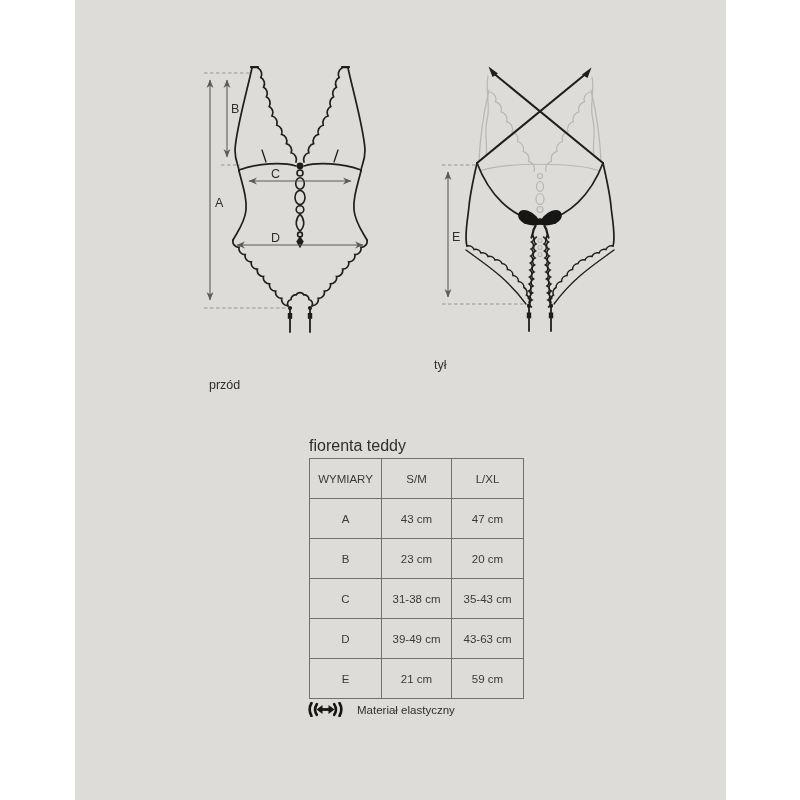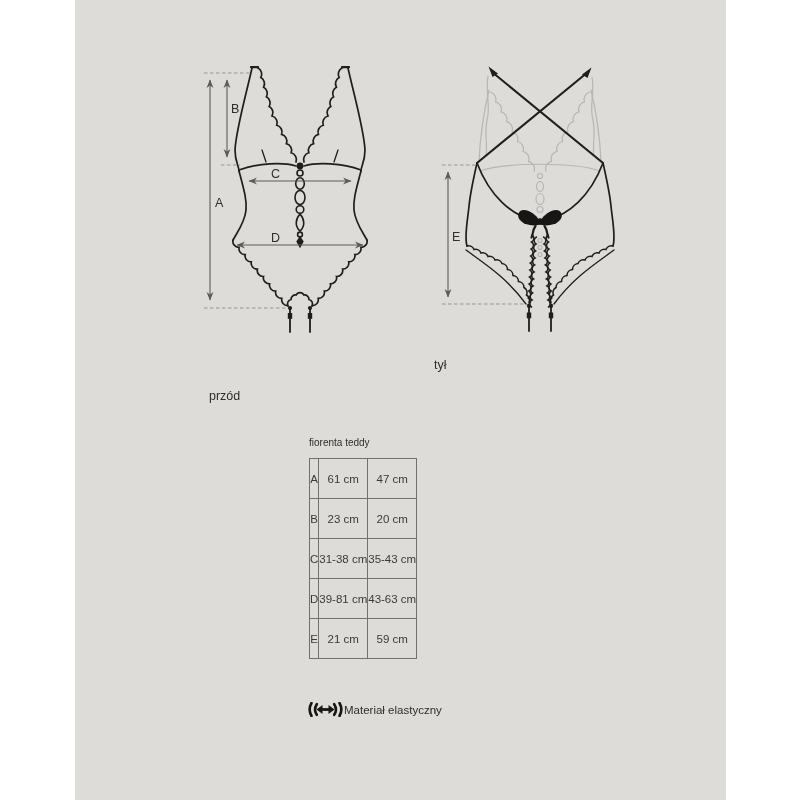--- a/index.html
+++ b/index.html
@@ -3,34 +3,34 @@
 <meta charset="utf-8">
 <style>
   html,body{margin:0;padding:0;}
   body{
     width:800px;height:800px;position:relative;background:#ffffff;
     font-family:"Liberation Sans", sans-serif;color:#2e2e2c;overflow:hidden;
   }
   .panel{position:absolute;left:75px;top:0;width:651px;height:800px;background:#dedcd9;}
   .diagram-svg{position:absolute;left:0;top:0;}
   .view-label{position:absolute;font-size:12.5px;color:#2e2e2c;}
-  #front-label{left:209px;top:389px;}
+  #front-label{left:209px;top:378px;}
   #back-label{left:434px;top:358px;}
-  .table-title{position:absolute;left:309px;top:437px;font-size:10px;color:#2e2e2c;}
+  .table-title{position:absolute;left:309px;top:437px;font-size:16px;color:#2e2e2c;}
   .size-table{
     position:absolute;left:309px;top:458px;border-collapse:collapse;table-layout:fixed;
     font-size:11.5px;color:#3a3a38;
   }
   .size-table td,.size-table th{
     border:1px solid #70706c;text-align:center;vertical-align:middle;
     height:39px;padding:0;font-weight:normal;
   }
   .size-table .c1{width:71px;} .size-table .c2{width:69px;} .size-table .c3{width:71px;}
   .material-note{
-    position:absolute;left:307px;top:702px;display:flex;align-items:center;gap:0;
+    position:absolute;left:307px;top:702px;display:flex;align-items:center;gap:13px;
   }
   .material-note .note-text{font-size:11.5px;color:#2e2e2c;}
   svg text{font-family:"Liberation Sans", sans-serif;font-size:12.5px;fill:#2e2e2c;}
 </style>
 </head>
 <body>
 
 <div class="panel"></div>
 
 <svg class="diagram-svg" width="800" height="440" viewBox="0 0 800 440">
@@ -165,38 +165,43 @@
   </g>
 </svg>
 
 <div class="view-label" id="front-label">przód</div>
 <div class="view-label" id="back-label">tył</div>
 
 <div class="table-title">fiorenta teddy</div>
 
 <table class="size-table">
   <tbody>
+      <tr>
+    <th class="c1">WYMIARY</th>
+    <th class="c2">S/M</th>
+    <th class="c3">L/XL</th>
+  </tr>
   <tr>
     <td>A</td>
-    <td>61 cm</td>
+    <td>43 cm</td>
     <td>47 cm</td>
   </tr>
   <tr>
     <td>B</td>
     <td>23 cm</td>
     <td>20 cm</td>
   </tr>
   <tr>
     <td>C</td>
     <td>31-38 cm</td>
     <td>35-43 cm</td>
   </tr>
   <tr>
     <td>D</td>
-    <td>39-81 cm</td>
+    <td>39-49 cm</td>
     <td>43-63 cm</td>
   </tr>
   <tr>
     <td>E</td>
     <td>21 cm</td>
     <td>59 cm</td>
   </tr>
 </tbody>
   </table>
 

